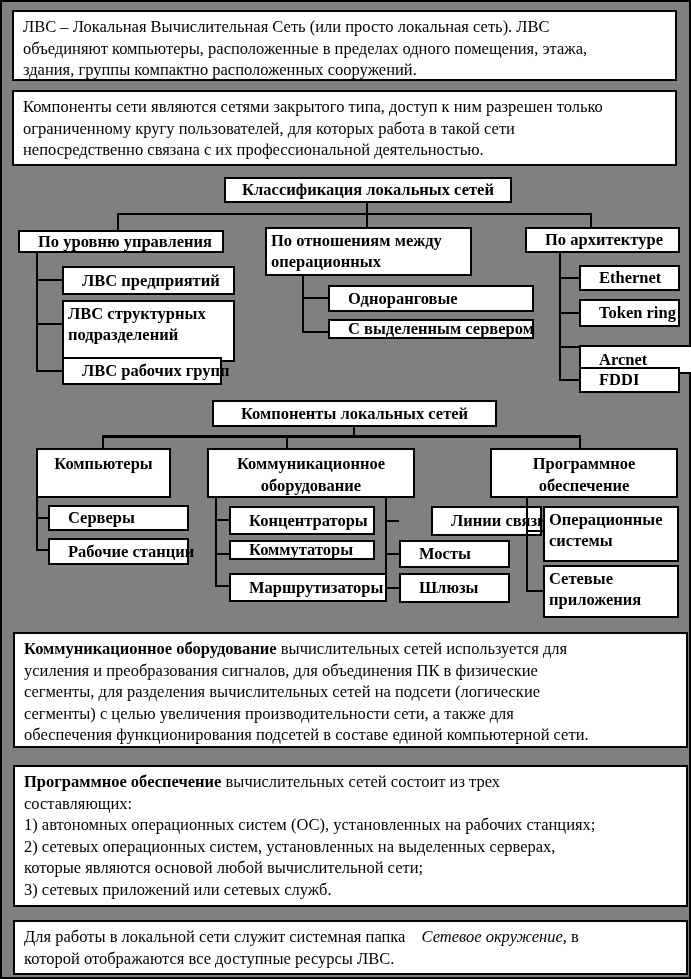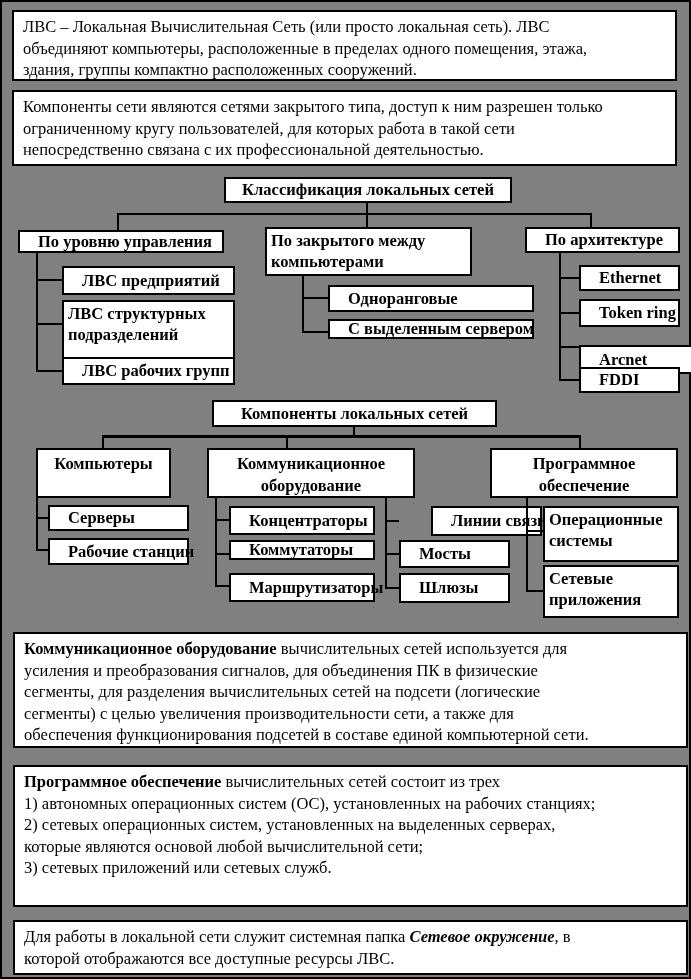--- a/index.html
+++ b/index.html
@@ -5,21 +5,21 @@
   * { margin:0; padding:0; box-sizing:border-box; }
   html,body { background:#808080; }
   .canvas{
     position:relative; width:691px; height:979px;
     background:#808080; border:2px solid #000;
     font-family:"Liberation Serif", serif; color:#000;
   }
   .box{ position:absolute; background:#fff; border:2px solid #000; }
   .para{ font-size:16.5px; line-height:21.5px; padding:4px 9px; }
   .tline{ white-space:nowrap; }
-  .bi{ font-weight:bold; font-style:italic; }
+  .bi{ font-weight:normal; font-style:italic;margin-left:12px; }
   .node{ font-weight:bold; font-size:16.5px; }
   .single{ display:flex; align-items:center; padding-left:18px; white-space:nowrap; }
   .multi{ line-height:21px; padding:1px 4px; }
   .ctr{ display:flex; align-items:center; justify-content:center; white-space:nowrap; }
   .ctr2{ text-align:center; line-height:22px; padding-top:3px; }
   .line{ position:absolute; background:#000; }
 </style>
 </head>
 <body>
 
@@ -39,30 +39,30 @@
 
   <div class="box node ctr" style="left:222px;top:175px;width:288px;height:26px;">Классификация локальных сетей</div>
 
   <div class="line" style="left:364px;top:201px;width:2px;height:11px;"></div>
   <div class="line" style="left:115px;top:211px;width:475px;height:2px;"></div>
   <div class="line" style="left:115px;top:211px;width:2px;height:17px;"></div>
   <div class="line" style="left:364px;top:211px;width:2px;height:14px;"></div>
   <div class="line" style="left:588px;top:211px;width:2px;height:14px;"></div>
 
   <div class="box node single" style="left:16px;top:228px;width:206px;height:23px;">По уровню управления</div>
-  <div class="box node multi" style="left:263px;top:225px;width:207px;height:49px;">По закрытого между компьютерами</div>
+  <div class="box node multi" style="left:263px;top:225px;width:207px;height:49px;">По отношениям между операционных</div>
   <div class="box node single" style="left:523px;top:225px;width:155px;height:26px;">По архитектуре</div>
 
   <div class="line" style="left:34px;top:251px;width:2px;height:119px;"></div>
   <div class="line" style="left:34px;top:277px;width:26px;height:2px;"></div>
   <div class="line" style="left:34px;top:321px;width:26px;height:2px;"></div>
   <div class="line" style="left:34px;top:368px;width:26px;height:2px;"></div>
   <div class="box node single" style="left:60px;top:264px;width:173px;height:29px;">ЛВС предприятий</div>
   <div class="box node multi" style="left:60px;top:298px;width:173px;height:62px;">ЛВС структурных подразделений</div>
-  <div class="box node single" style="left:60px;top:355px;width:173px;height:28px;">ЛВС рабочих групп</div>
+  <div class="box node single" style="left:60px;top:355px;width:160px;height:28px;">ЛВС рабочих групп</div>
 
   <div class="line" style="left:300px;top:274px;width:2px;height:57px;"></div>
   <div class="line" style="left:300px;top:295px;width:26px;height:2px;"></div>
   <div class="line" style="left:300px;top:329px;width:26px;height:2px;"></div>
   <div class="box node single" style="left:326px;top:283px;width:206px;height:27px;">Одноранговые</div>
   <div class="box node single" style="left:326px;top:317px;width:206px;height:20px;">С выделенным сервером</div>
 
   <div class="line" style="left:557px;top:251px;width:2px;height:128px;"></div>
   <div class="line" style="left:557px;top:275px;width:20px;height:2px;"></div>
   <div class="line" style="left:557px;top:310px;width:20px;height:2px;"></div>
@@ -90,21 +90,21 @@
   <div class="line" style="left:34px;top:547px;width:12px;height:2px;"></div>
   <div class="box node single" style="left:46px;top:503px;width:141px;height:26px;">Серверы</div>
   <div class="box node single" style="left:46px;top:536px;width:141px;height:27px;">Рабочие станции</div>
 
   <div class="line" style="left:213px;top:496px;width:2px;height:89px;"></div>
   <div class="line" style="left:213px;top:517px;width:14px;height:2px;"></div>
   <div class="line" style="left:213px;top:551px;width:14px;height:2px;"></div>
   <div class="line" style="left:213px;top:583px;width:14px;height:2px;"></div>
   <div class="box node single" style="left:227px;top:504px;width:146px;height:29px;text-align:right;">Концентраторы</div>
   <div class="box node single" style="left:227px;top:538px;width:146px;height:20px;">Коммутаторы</div>
-  <div class="box node single" style="left:227px;top:571px;width:146px;height:29px;text-align:center;">Маршрутизаторы</div>
+  <div class="box node single" style="left:227px;top:571px;width:158px;height:29px;text-align:center;">Маршрутизаторы</div>
 
   <div class="line" style="left:383px;top:496px;width:2px;height:91px;"></div>
   <div class="line" style="left:383px;top:518px;width:14px;height:2px;"></div>
   <div class="line" style="left:383px;top:551px;width:14px;height:2px;"></div>
   <div class="line" style="left:383px;top:585px;width:14px;height:2px;"></div>
   <div class="box node single" style="left:397px;top:504px;width:111px;height:30px;margin-left:32px;">Линии связи</div>
   <div class="box node single" style="left:397px;top:538px;width:111px;height:28px;">Мосты</div>
   <div class="box node single" style="left:397px;top:571px;width:111px;height:30px;">Шлюзы</div>
 
   <div class="line" style="left:524px;top:496px;width:2px;height:94px;"></div>
@@ -116,20 +116,21 @@
   <div class="box para" style="left:11px;top:630px;width:675px;height:116px;">
     <div class="tline"><b>Коммуникационное оборудование</b><span> вычислительных сетей используется для</span></div>
     <div class="tline">усиления и преобразования сигналов, для объединения ПК в физические</div>
     <div class="tline">сегменты, для разделения вычислительных сетей на подсети (логические</div>
     <div class="tline">сегменты) с целью увеличения производительности сети, а также для</div>
     <div class="tline">обеспечения функционирования подсетей в составе единой компьютерной сети.</div>
   </div>
 
   <div class="box para" style="left:11px;top:763px;width:675px;height:142px;">
     <div class="tline"><b>Программное обеспечение</b><span> вычислительных сетей состоит из трех</span></div>
+    <div class="tline">составляющих:</div>
     <div class="tline">1) автономных операционных систем (ОС), установленных на рабочих станциях;</div>
     <div class="tline">2) сетевых операционных систем, установленных на выделенных серверах,</div>
     <div class="tline">которые являются основой любой вычислительной сети;</div>
     <div class="tline">3) сетевых приложений или сетевых служб.</div>
   </div>
 
   <div class="box para" style="left:11px;top:918px;width:675px;height:55px;">
     <div class="tline"><span>Для работы в локальной сети служит системная папка </span><span class="bi">Сетевое окружение</span><span>, в</span></div>
     <div class="tline">которой отображаются все доступные ресурсы ЛВС.</div>
   </div>

